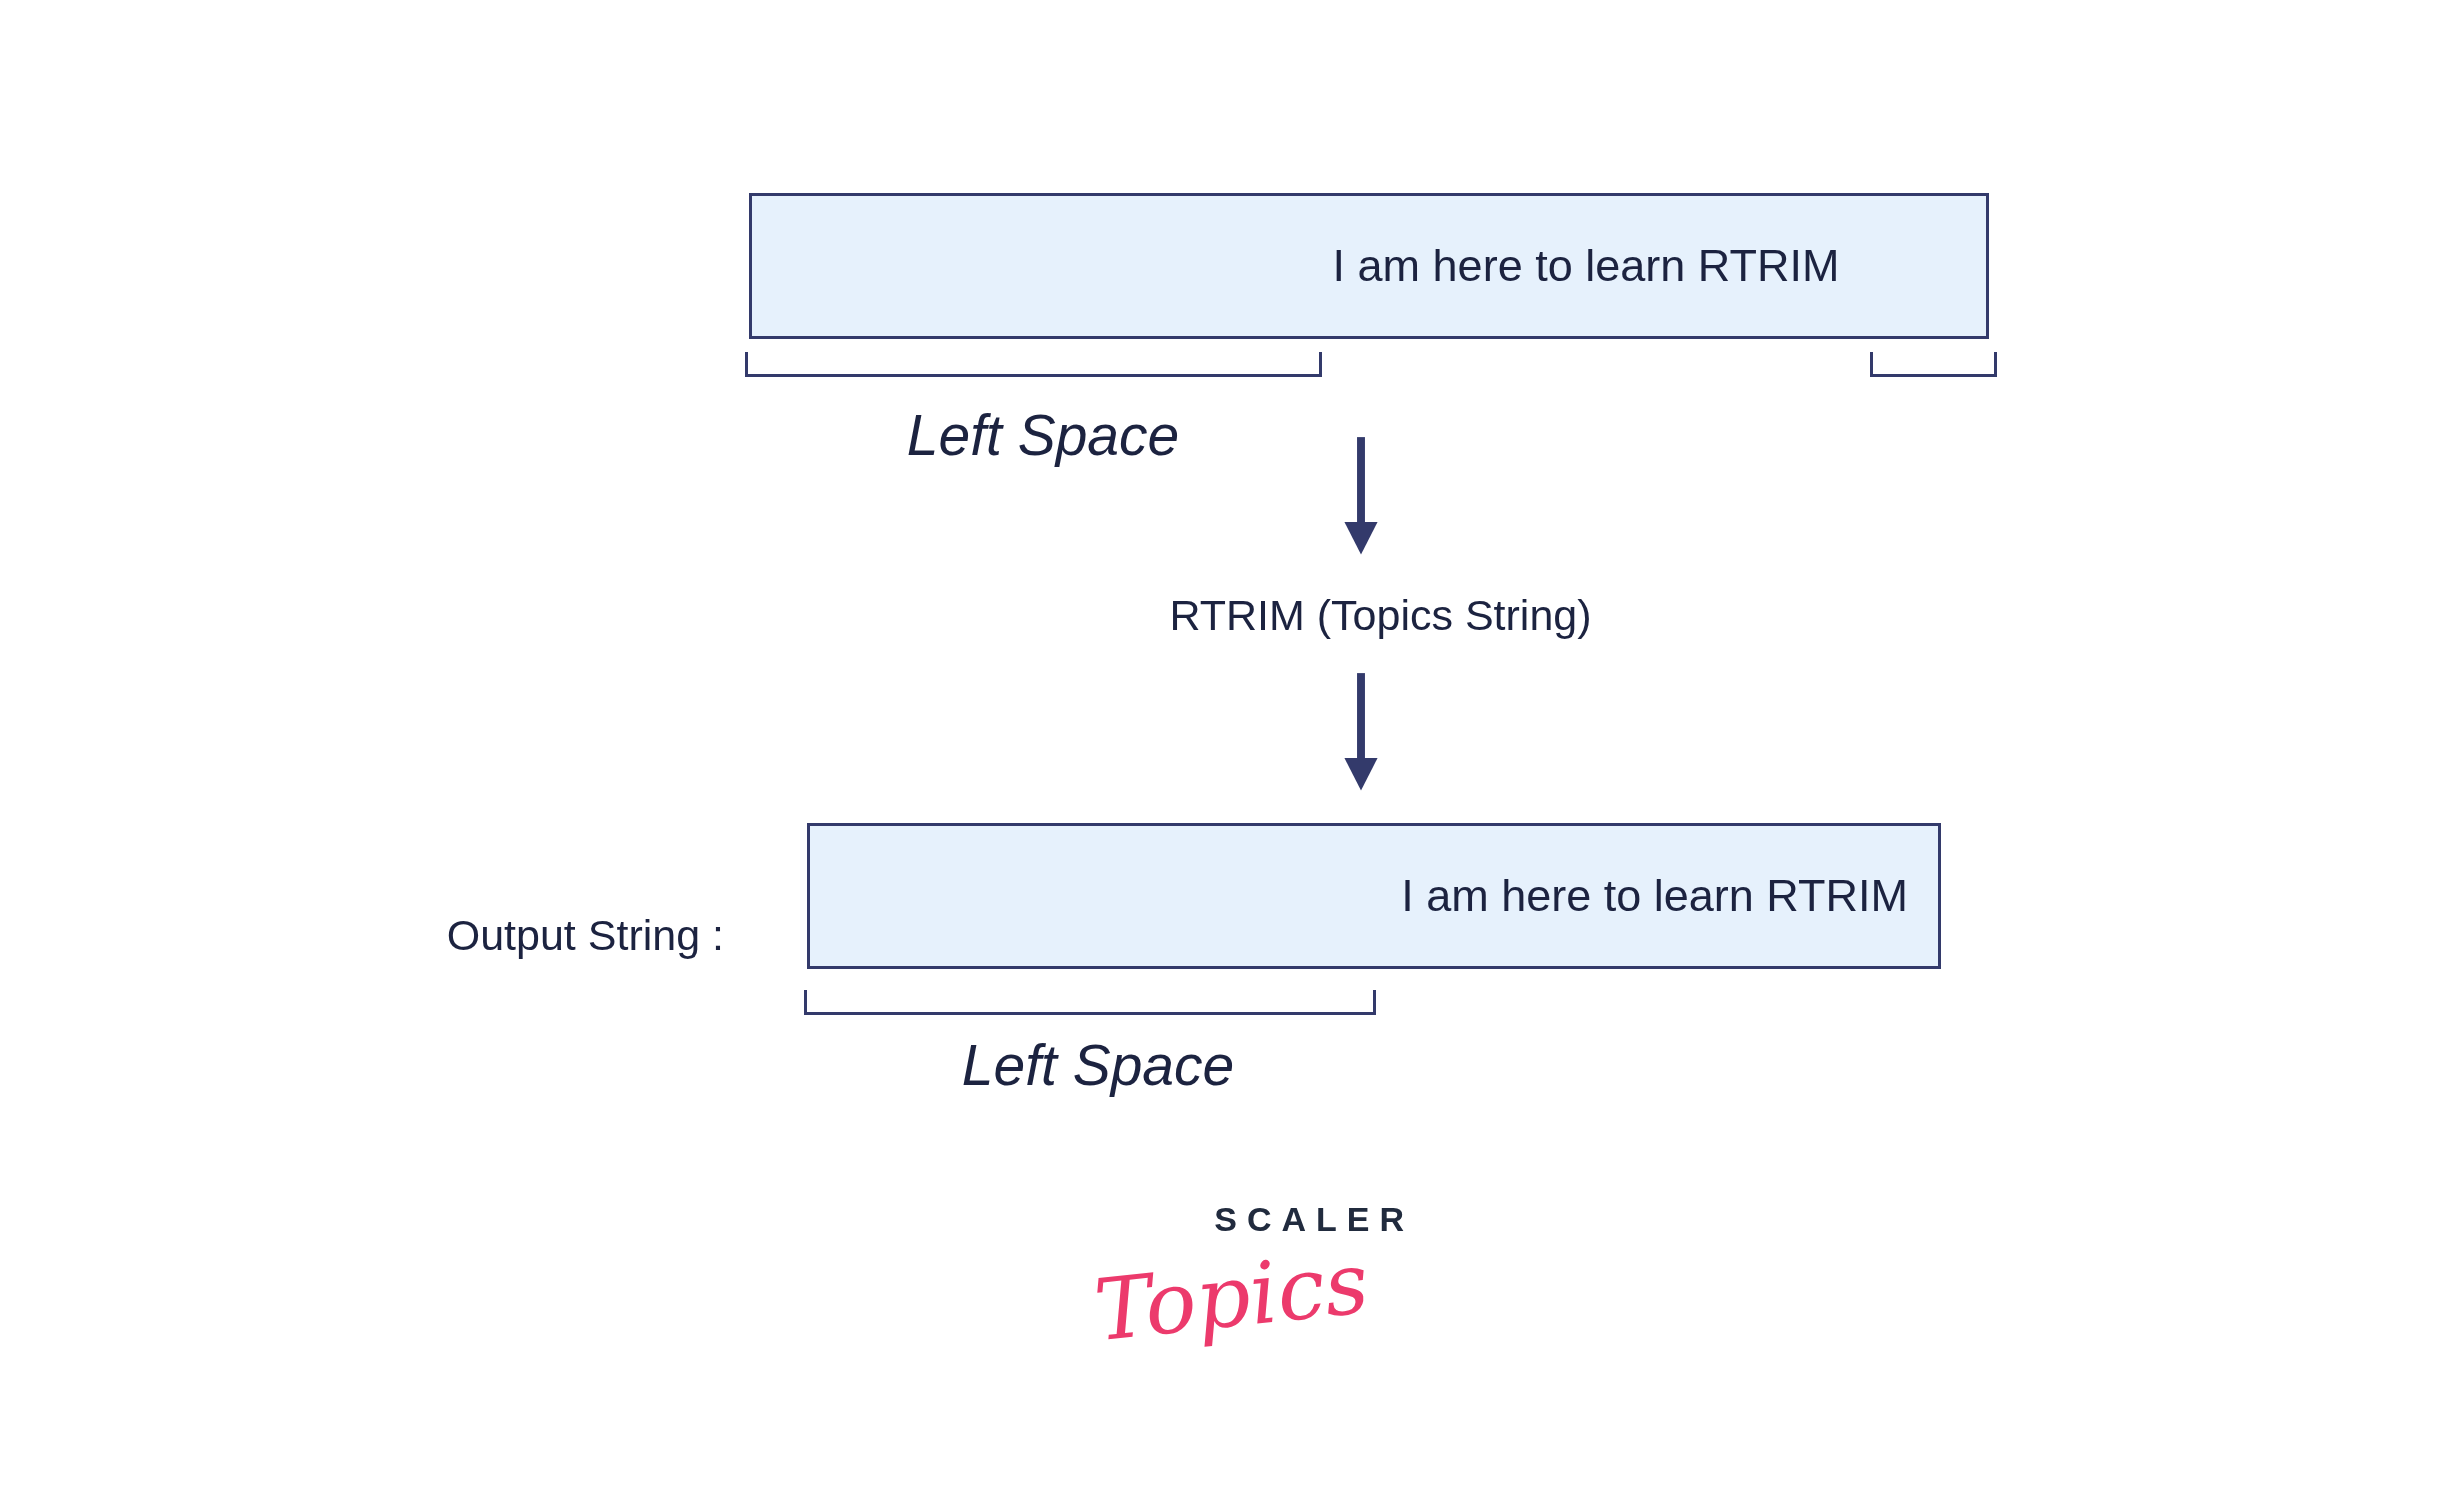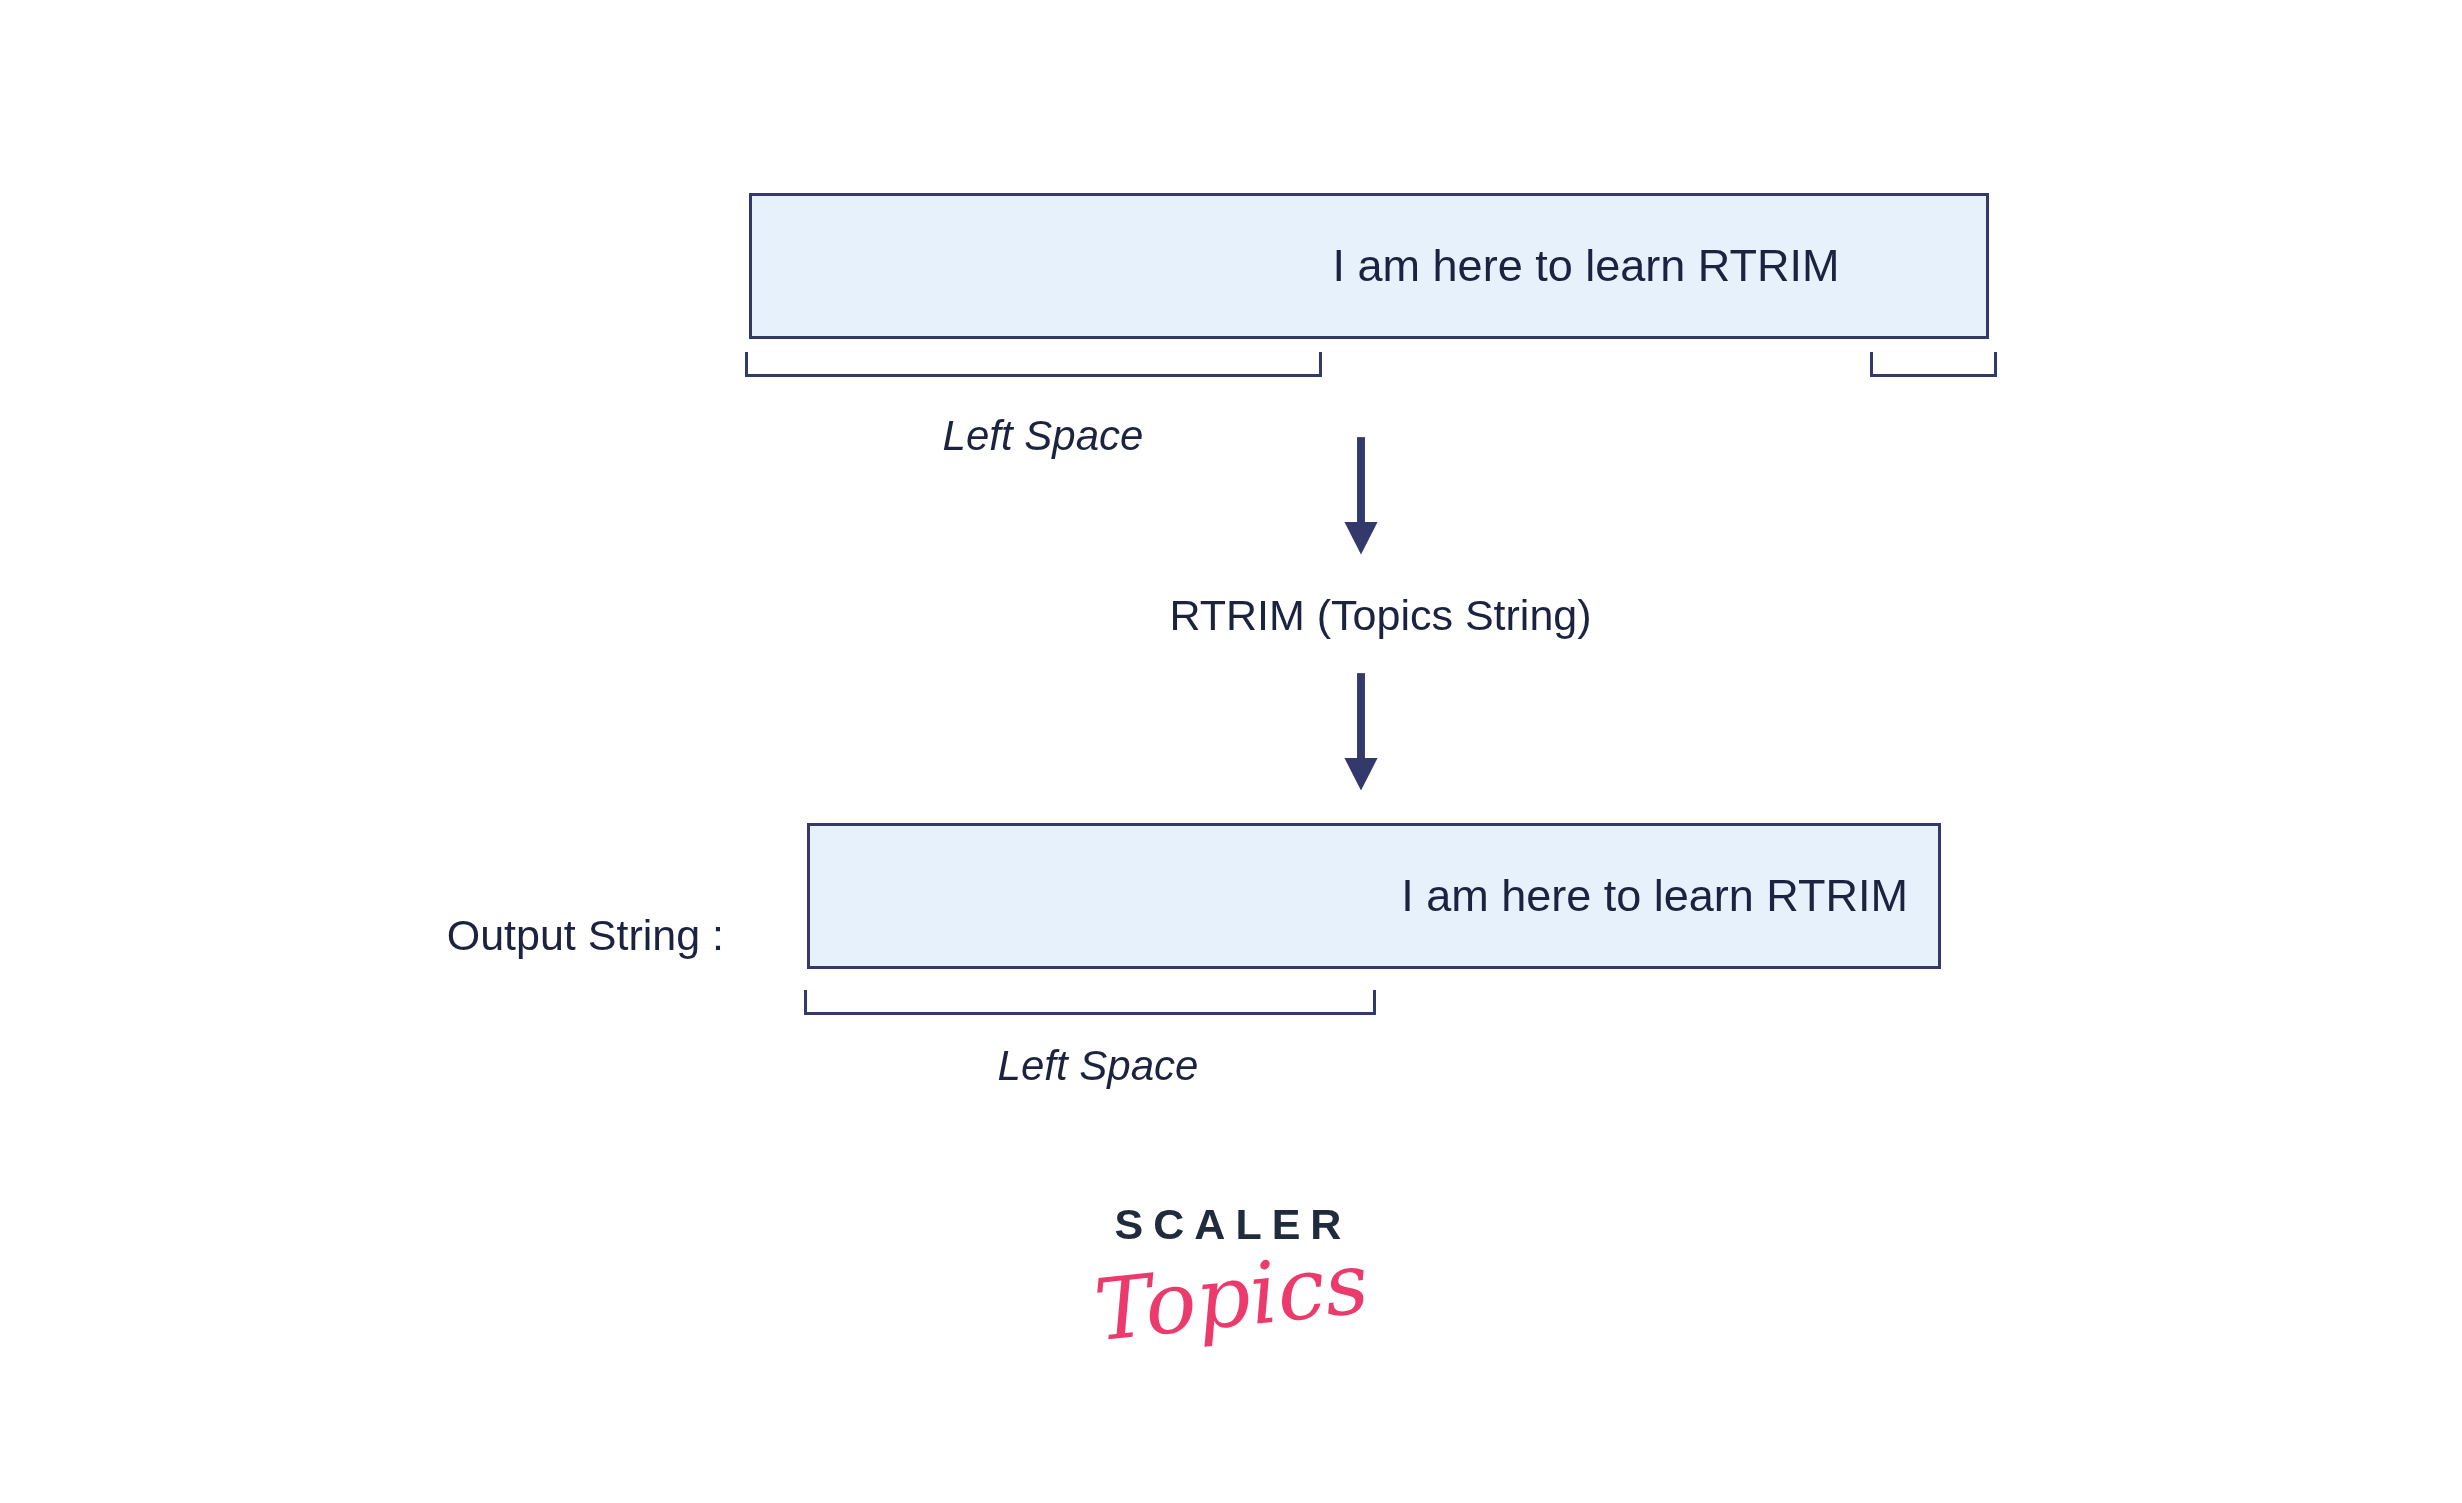--- a/index.html
+++ b/index.html
@@ -45,42 +45,42 @@
   .box-output{justify-content:flex-end;padding-right:30px;}
 
   .bracket{
     box-sizing:border-box;
     border-left:3.6px solid var(--box-border);
     border-right:3.6px solid var(--box-border);
     border-bottom:3.6px solid var(--box-border);
   }
   .space-label{
     font-style:italic;
-    font-size:42px;
+    font-size:57px;
     line-height:49px;
     text-align:center;
     color:var(--text);
     white-space:nowrap;
   }
   .fn-label{
     font-size:43px;
     line-height:55px;
     text-align:center;
     color:var(--text);
     white-space:nowrap;
   }
   .arrow-svg{display:block;}
   .arrow-line{stroke:var(--arrow);stroke-width:11;}
   .arrow-head{fill:var(--arrow);}
 
   .logo-brand{
-    font-size:43px;
+    font-size:34px;
     font-weight:bold;
     letter-spacing:10px;
-    text-align:center;
+    text-align:right;
     color:var(--logo-navy);
     white-space:nowrap;
   }
   .logo-product{
     font-family:"DejaVu Serif",serif;
     font-style:italic;
     font-size:85px;
     line-height:145px;
     text-align:center;
     color:var(--logo-pink);

